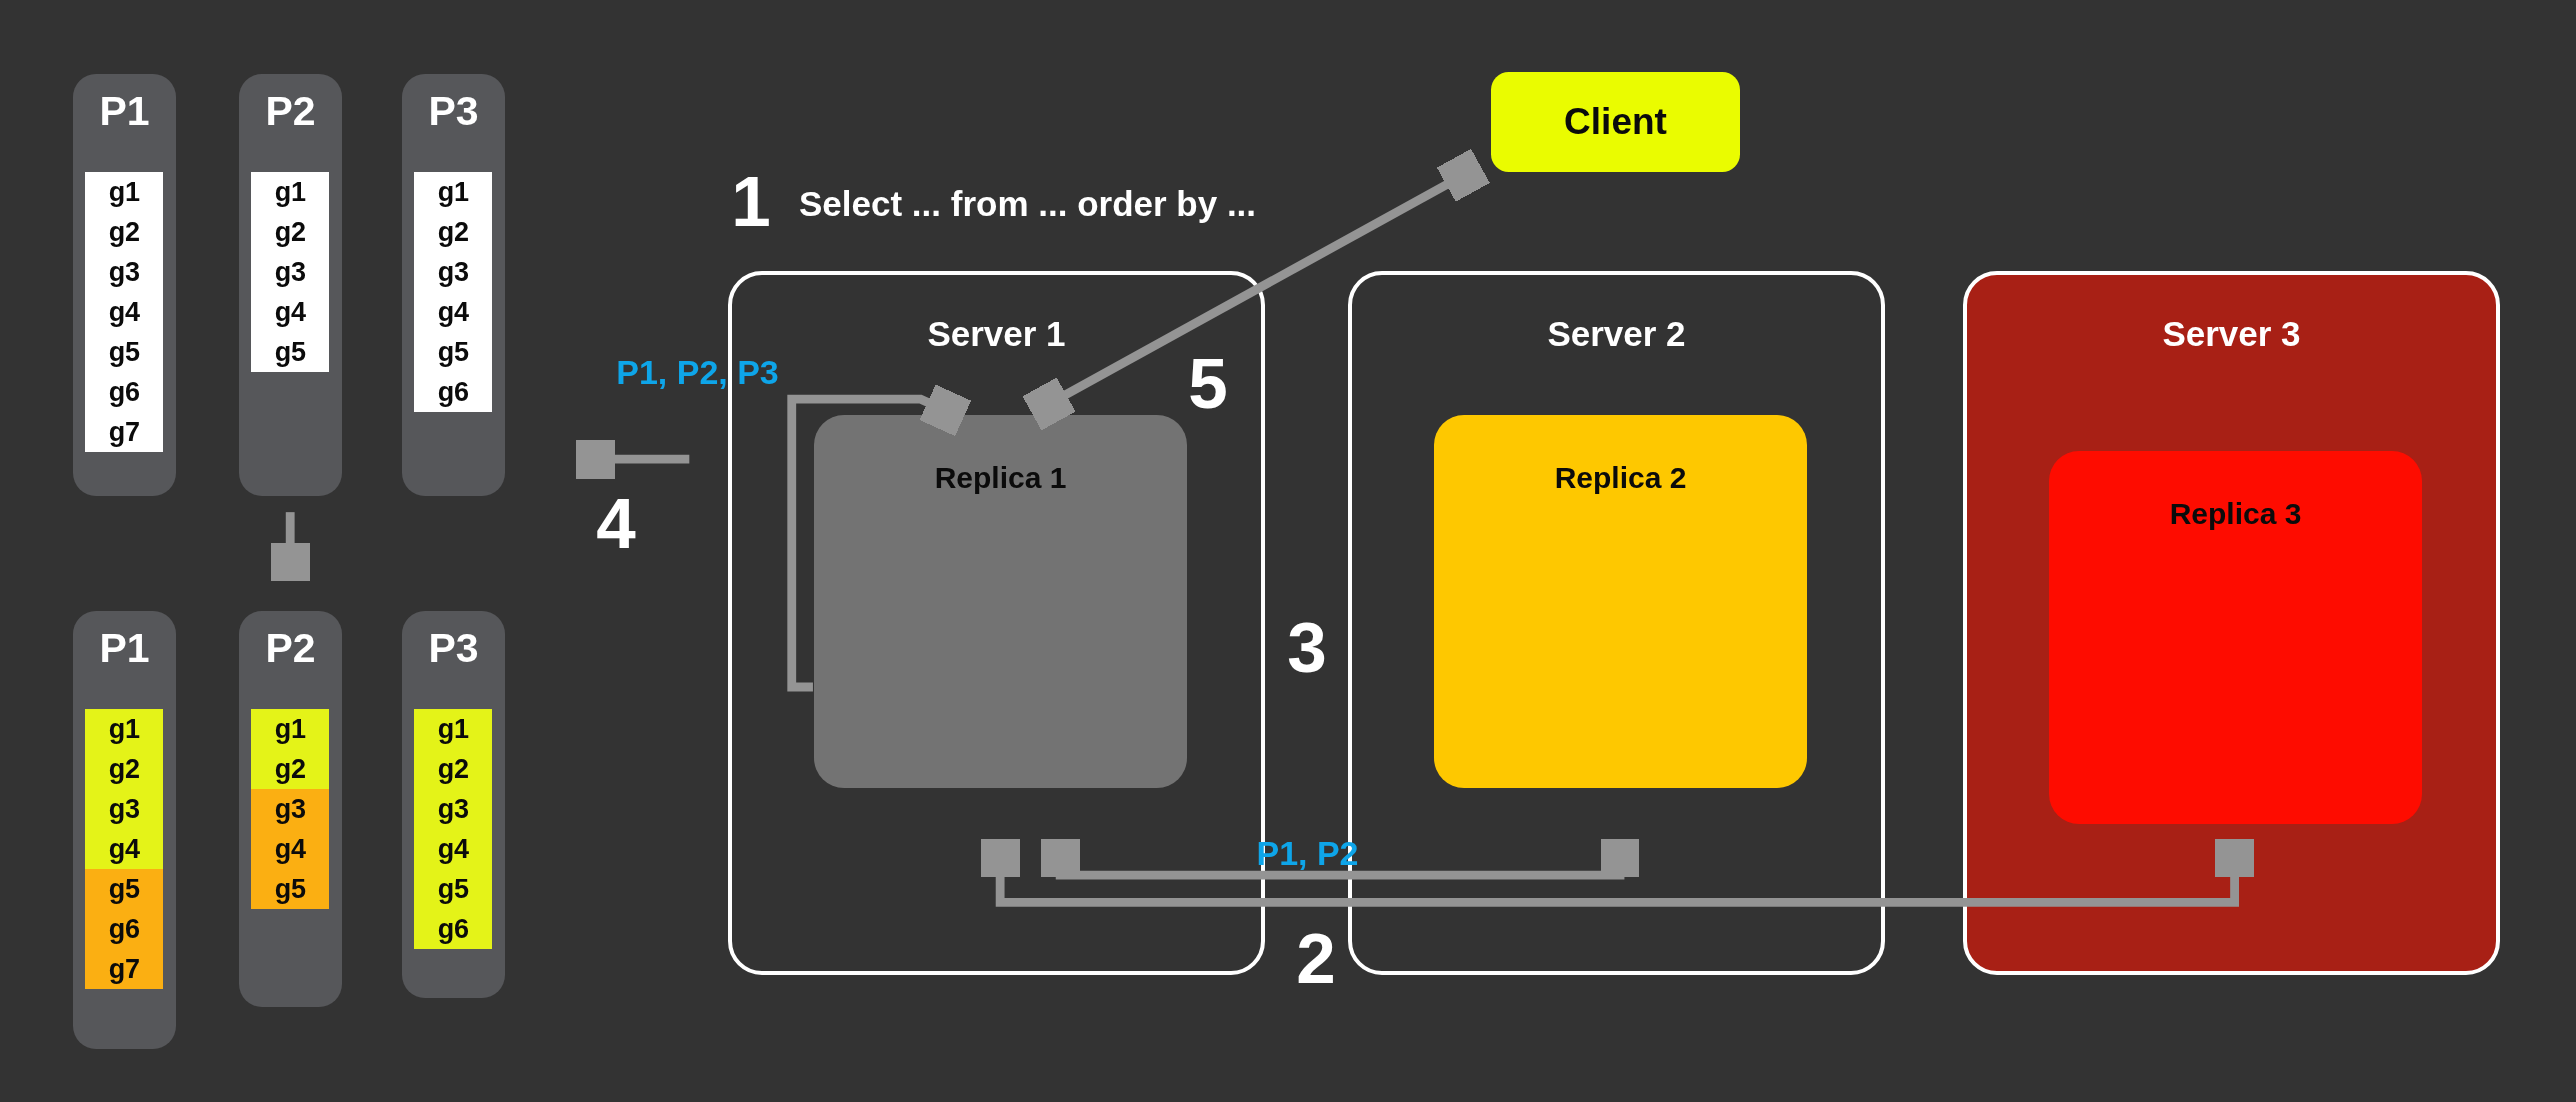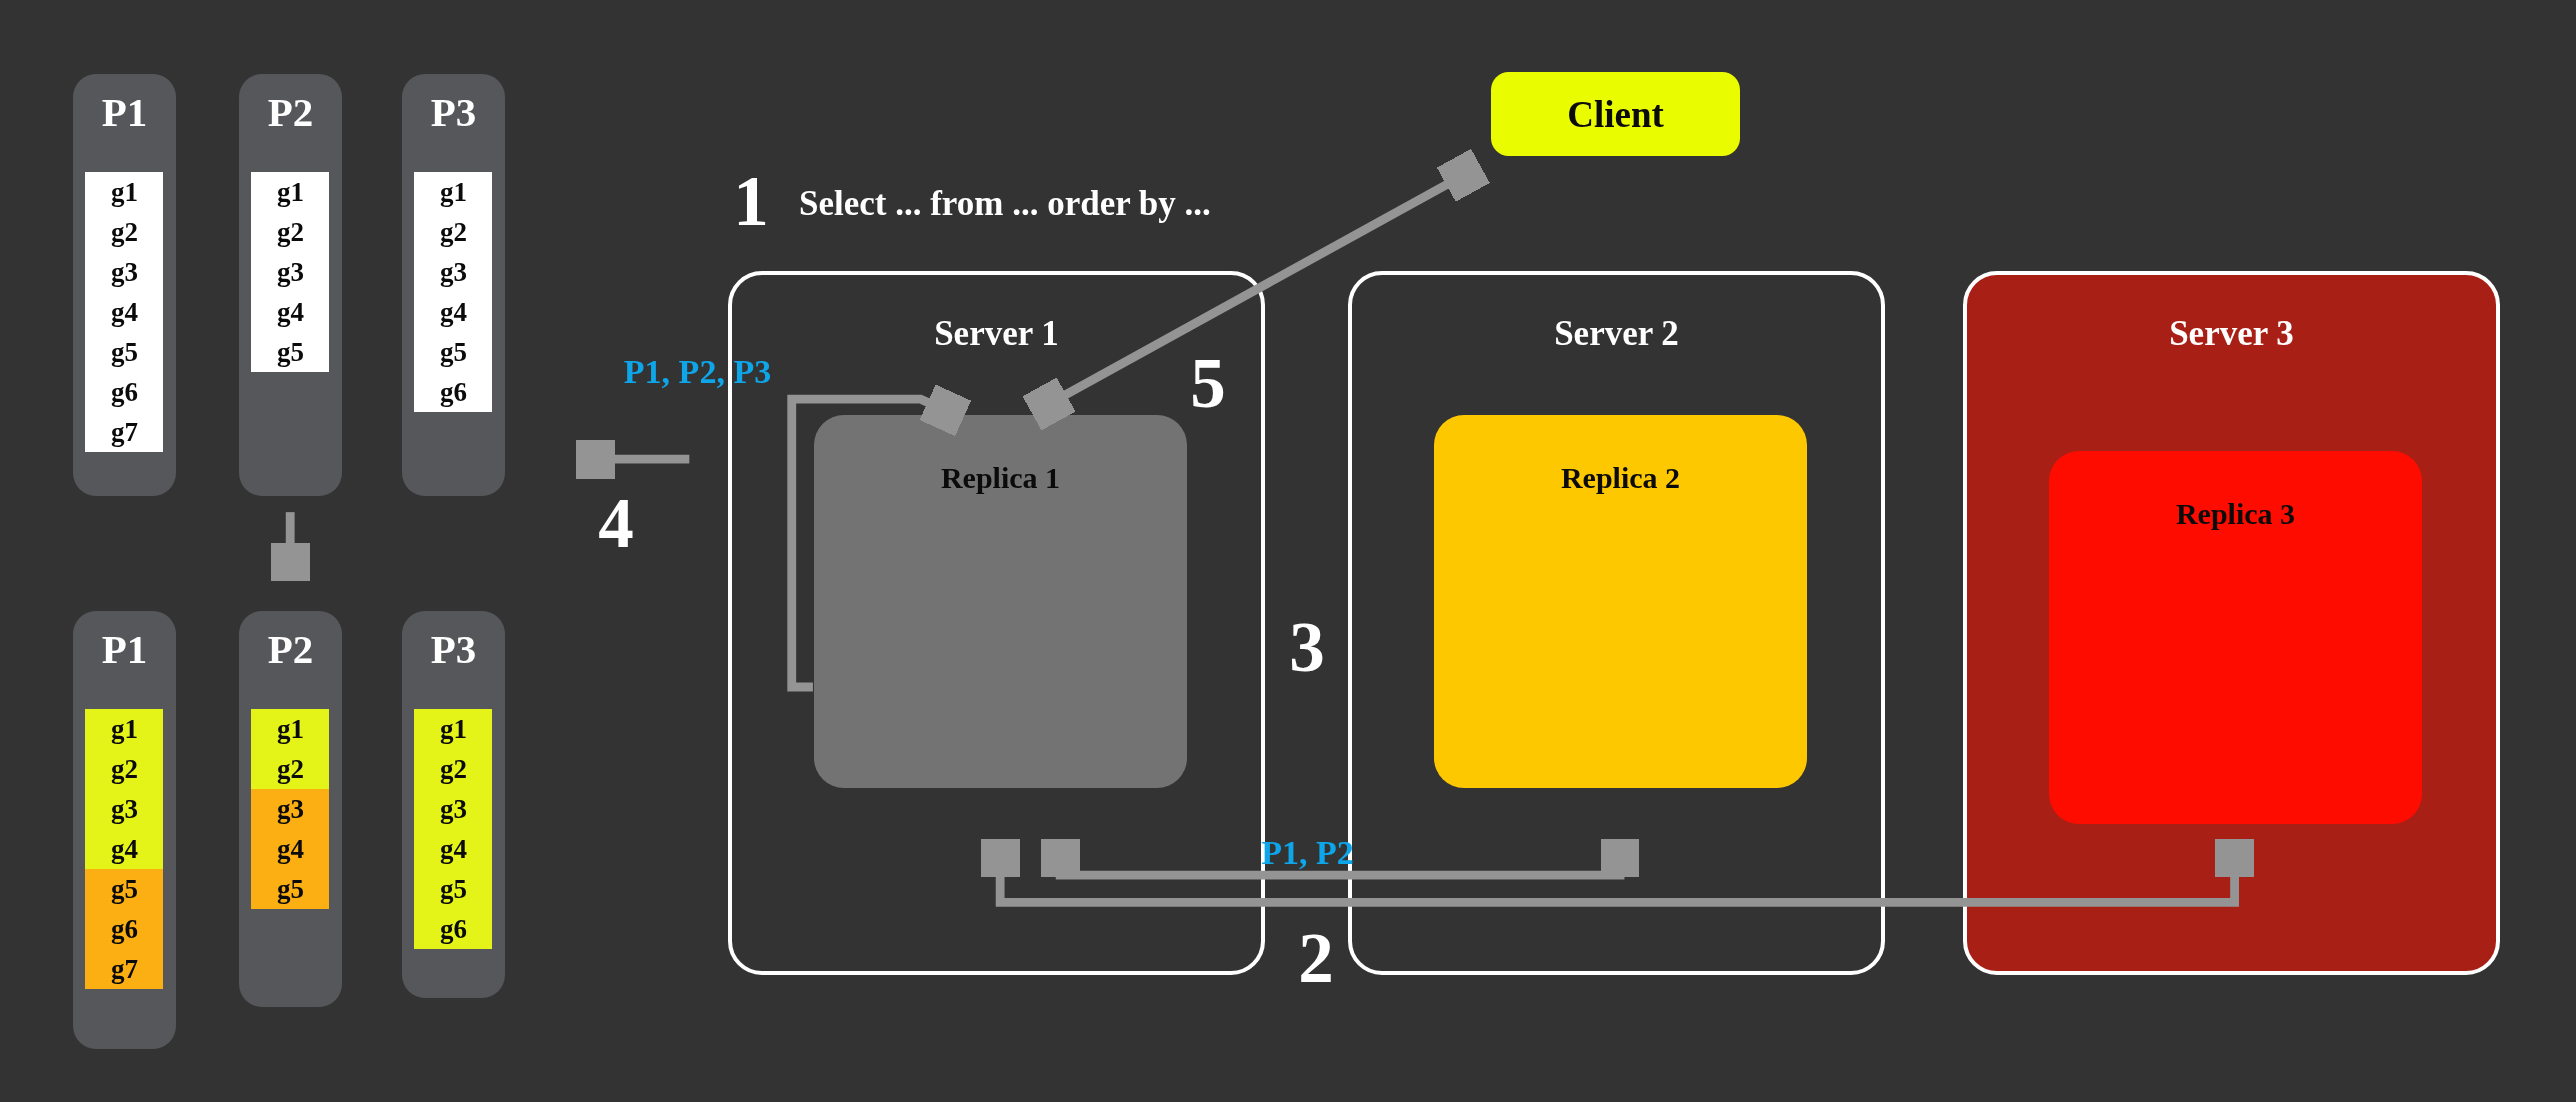--- a/index.html
+++ b/index.html
@@ -1,21 +1,21 @@
 <!DOCTYPE html>
 <html style="font-size:14px"><head>
 <meta charset="utf-8">
 <style>
   html,body{margin:0;padding:0;}
   body{
     width:2576px;height:1102px;position:relative;overflow:hidden;
     background:#333333;
     font-family:"Liberation Sans", sans-serif;font-weight:bold;
   }
-  .stage{position:absolute;inset:0;font-family:Liberation Serif, serif;}
+  .stage{position:absolute;inset:0;}
 
   
   .pcol{position:absolute;width:103px;background:#56575a;border-radius:23px;}
   .pcol-title{position:absolute;top:14px;left:0;right:0;text-align:center;font-size:41px;color:#ffffff;}
   .cells{position:absolute;top:98px;left:12.4px;display:flex;flex-direction:column;}
   .cell{width:78px;height:40px;display:flex;align-items:center;justify-content:center;
         font-size:27px;color:#0b0b0b;}
   .cell[data-color="white"]{background:#ffffff;}
   .cell[data-color="yellow"]{background:#e4f318;}
   .cell[data-color="orange"]{background:#fbaf12;}
@@ -25,21 +25,21 @@
           border-radius:34px;box-sizing:border-box;}
   .server--red{background:#a82015;}
   .server-title{position:absolute;top:39px;left:0;right:0;text-align:center;font-size:35px;color:#ffffff;}
   .replica{position:absolute;left:82px;top:140px;width:373px;height:373px;border-radius:30px;}
   .bg-y{background:#737373;}
   .bg-a{background:#fec800;}
   .bg-r{background:#fe0c00;margin-top:36px;}
   .replica-label{margin-top:46px;text-align:center;font-size:30px;color:#0b0b0b;}
 
   
-  .client{position:absolute;left:1491px;top:72px;width:249px;height:84px;background:#eafc00;
+  .client{position:absolute;left:1491px;top:72px;width:249px;height:100px;background:#eafc00;
           border-radius:17.7px;display:flex;align-items:center;justify-content:center;
           font-size:37px;color:#0b0b0b;}
 
   
   .num{position:absolute;color:#ffffff;font-size:71px;line-height:1;width:106px;text-align:center;z-index:6;}
   .ann{position:absolute;color:#0ea5e9;font-size:34px;line-height:1;width:265px;text-align:center;z-index:6;margin-top:12px;}
   .query{position:absolute;left:799px;top:186px;color:#ffffff;font-size:35px;line-height:1;z-index:6;}
 
   .arrows{position:absolute;left:0;top:0;z-index:5;}
   .arrows path{stroke:#949494;stroke-width:10;fill:none;stroke-linejoin:miter;}

